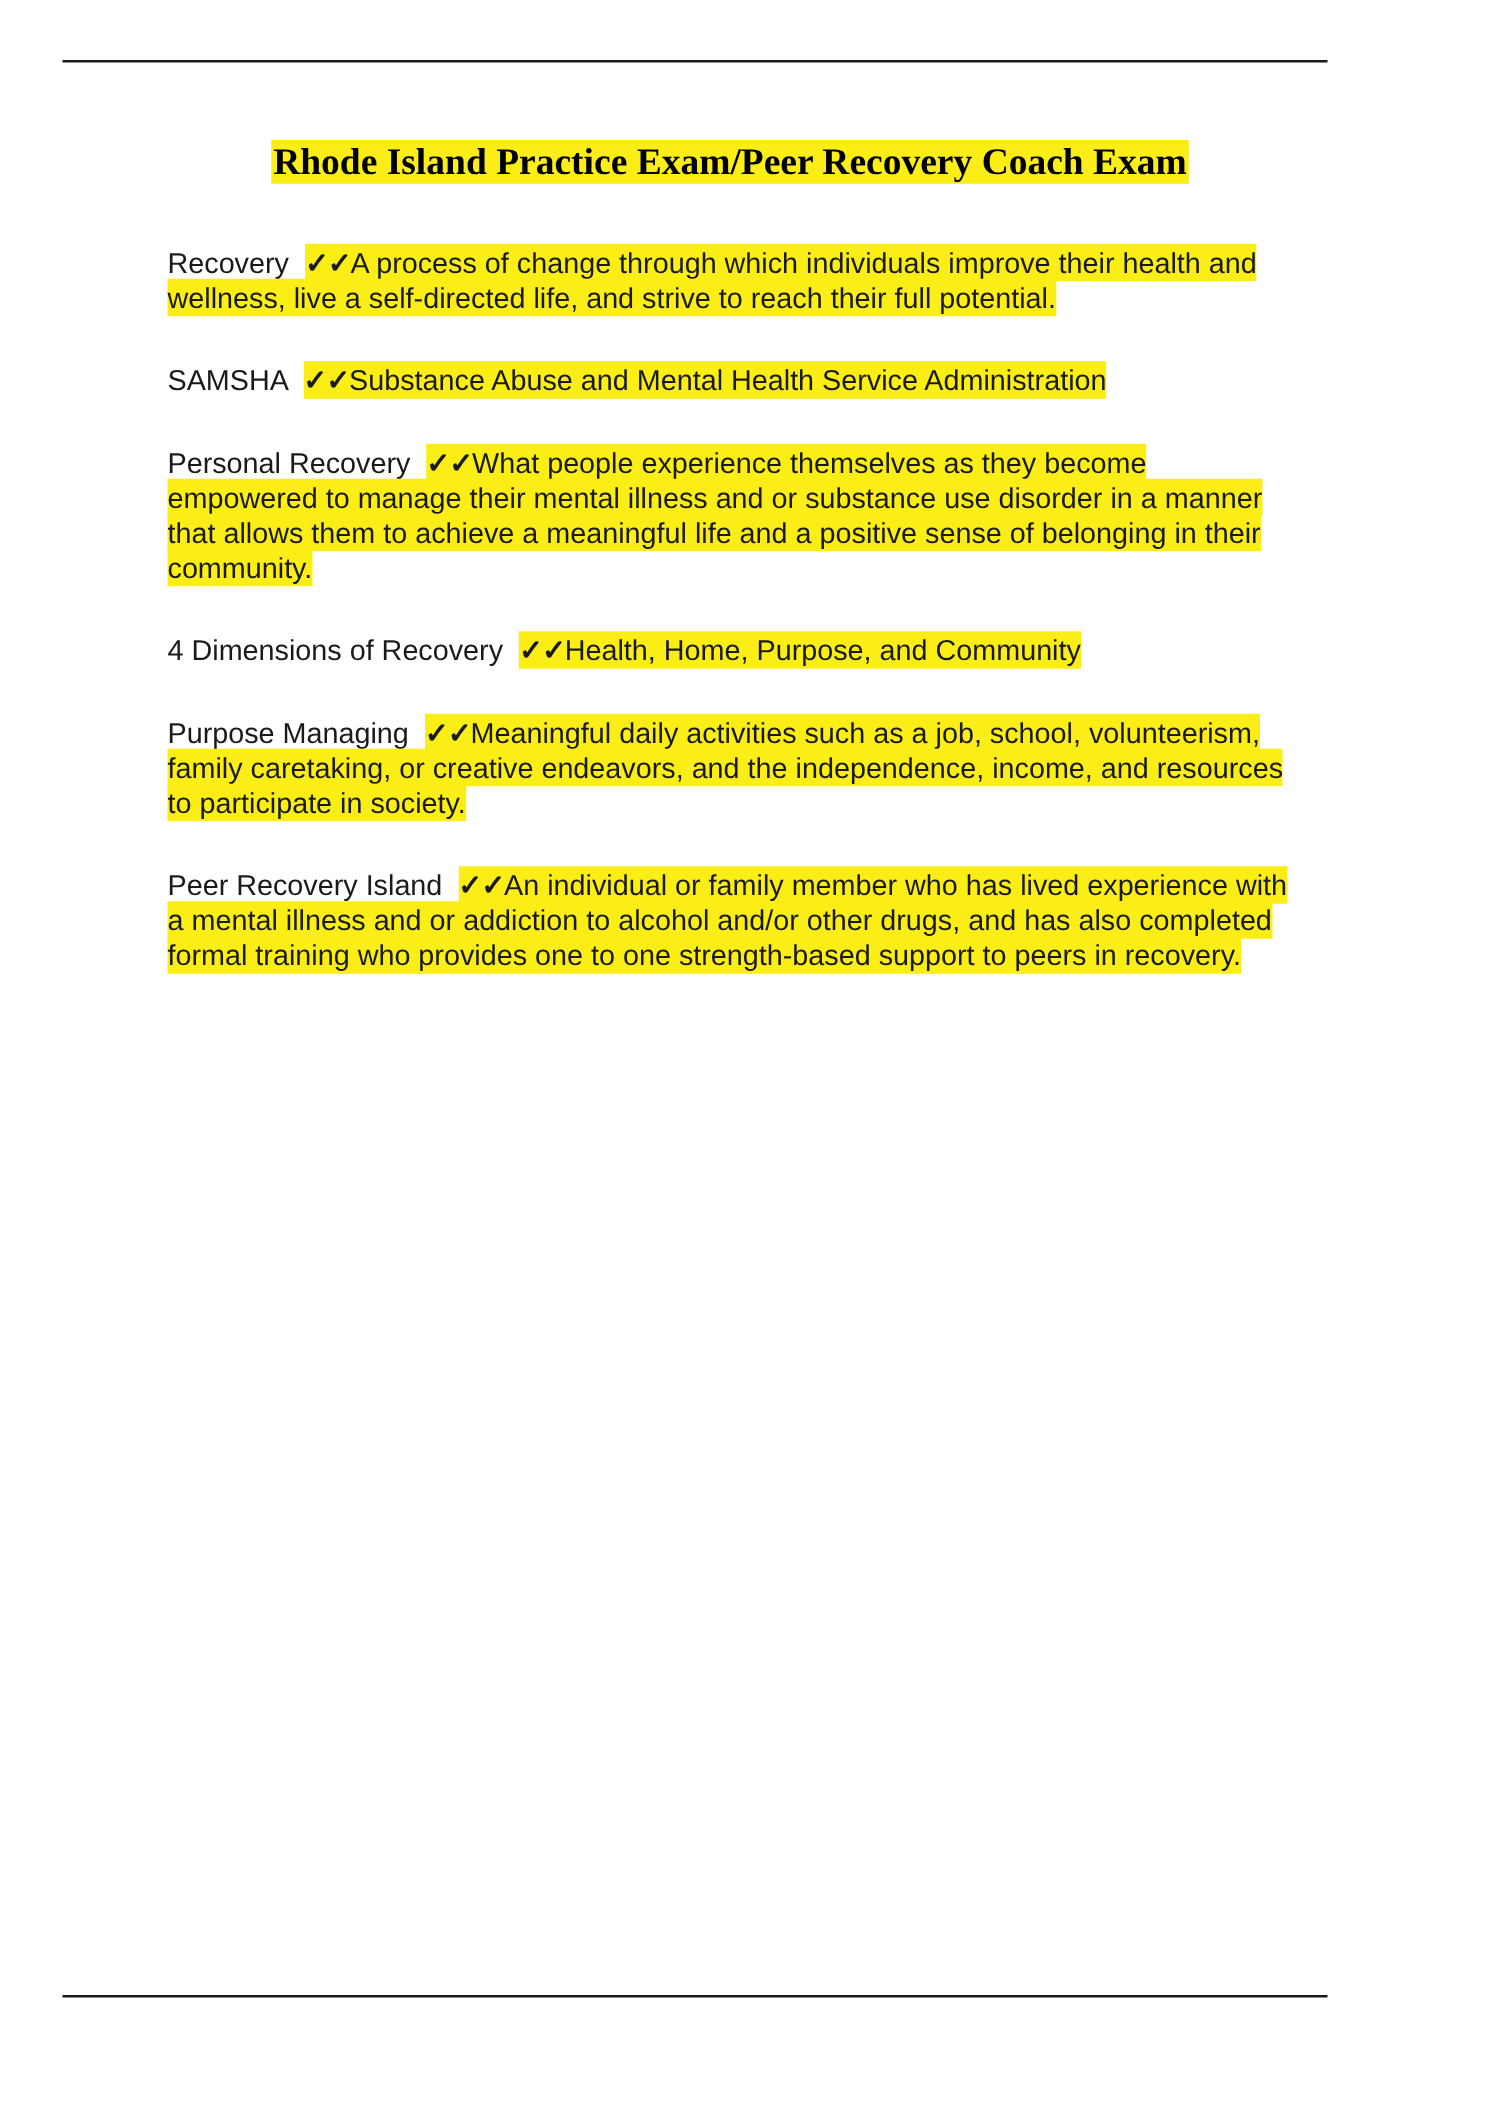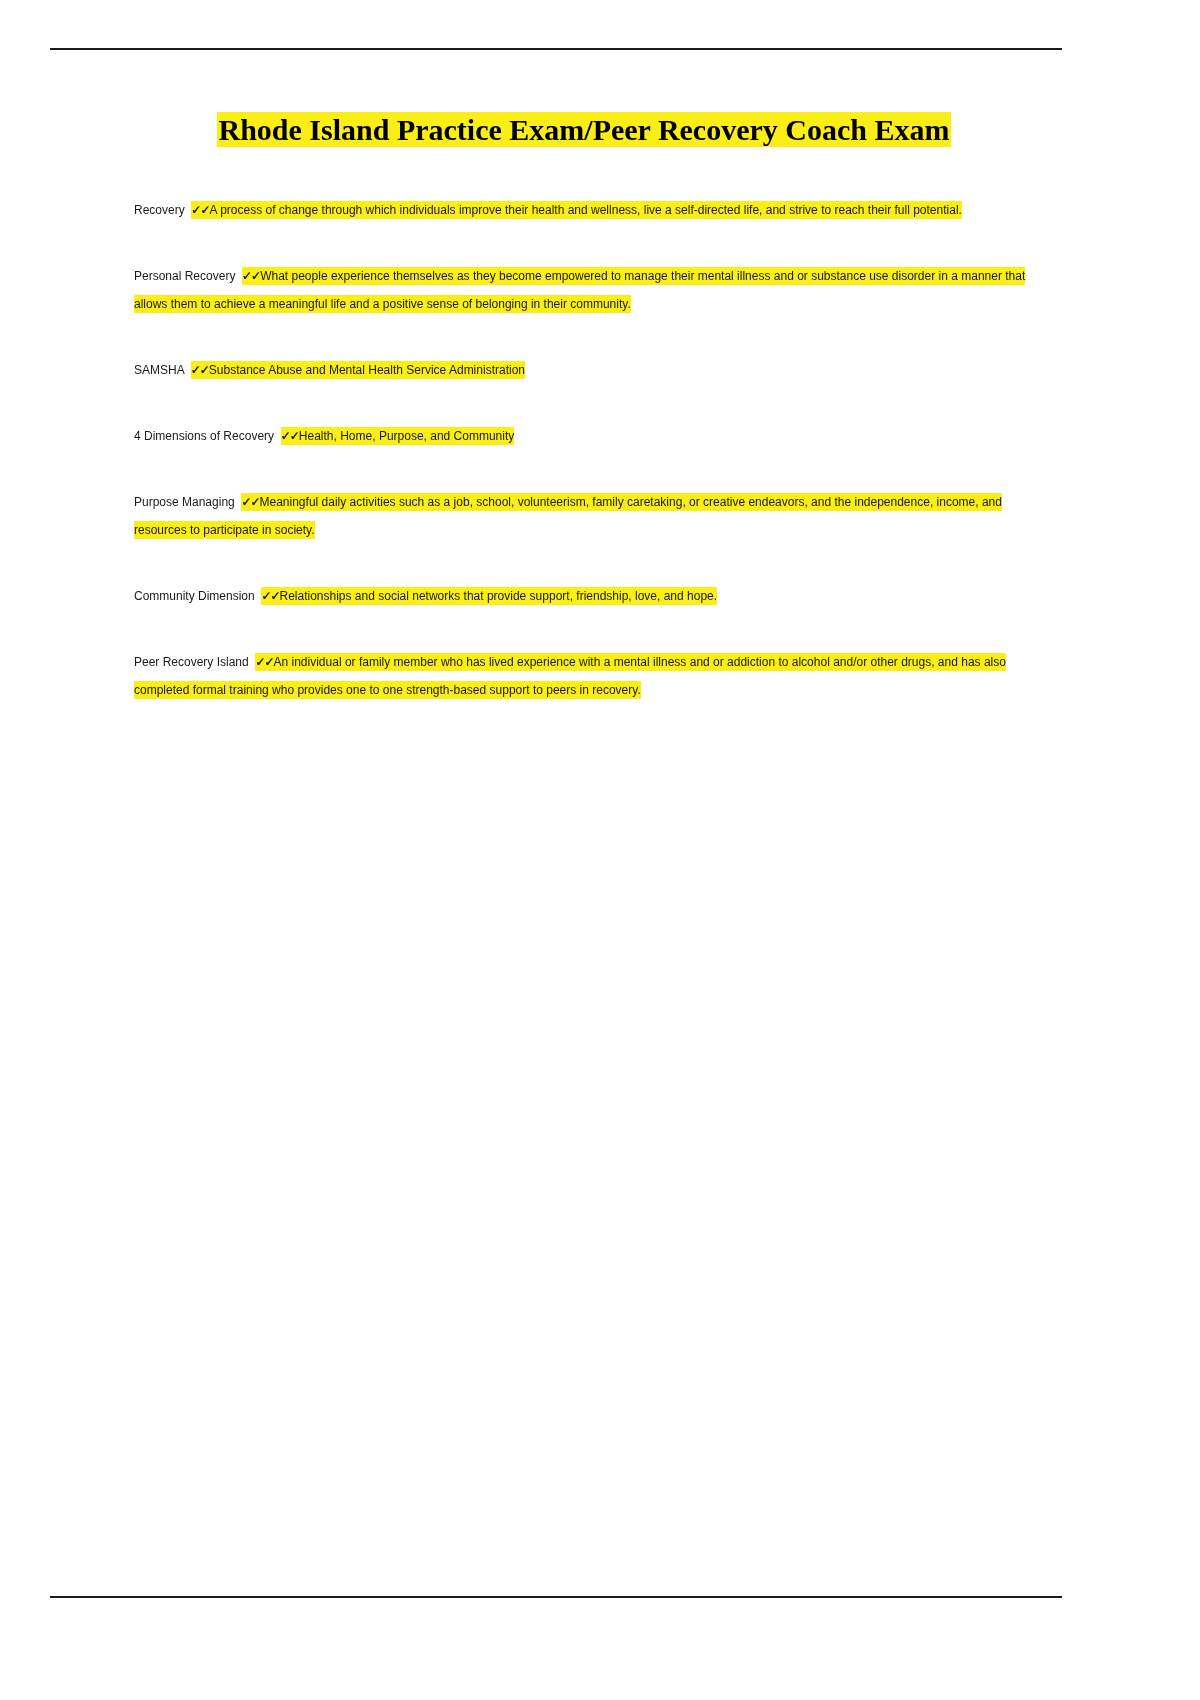--- a/index.html
+++ b/index.html
@@ -54,21 +54,21 @@
     padding: 1px 2px;
     box-decoration-break: clone;
     -webkit-box-decoration-break: clone;
   }
 
   .qa-list {
     margin-top: 46px;
   }
   .qa {
     margin-bottom: 38px;
-    font-size: 12px;
+    font-size: 23px;
     line-height: 28px;
   }
   .qa p {
     margin: 0;
   }
   .term {
     color: #1a1a1a;
   }
   .gap { white-space: pre; }
   .hl {
@@ -99,49 +99,44 @@
     <div class="qa-list">
 
       <div class="qa">
         <p>
           <span class="term">Recovery</span><span class="gap">  </span><span class="hl"><span class="checks">✓✓</span><span>A process of change through which individuals improve their health and wellness, live a self-directed life, and strive to reach their full potential.</span></span>
         </p>
       </div>
 
       <div class="qa">
         <p>
-          <span class="term">Personal Recovery</span><span class="gap">  </span><span class="hl"><span class="checks">✓✓</span><span>What people experience themselves as they become empowered to manage their mental illness and or substance use disorder in a manner that allows them to achieve a meaningful life and a positive sense of belonging in their community.</span></span>
+          <span class="term">SAMSHA</span><span class="gap">  </span><span class="hl"><span class="checks">✓✓</span><span>Substance Abuse and Mental Health Service Administration</span></span>
         </p>
       </div>
 
       <div class="qa">
         <p>
-          <span class="term">SAMSHA</span><span class="gap">  </span><span class="hl"><span class="checks">✓✓</span><span>Substance Abuse and Mental Health Service Administration</span></span>
+          <span class="term">Personal Recovery</span><span class="gap">  </span><span class="hl"><span class="checks">✓✓</span><span>What people experience themselves as they become empowered to manage their mental illness and or substance use disorder in a manner that allows them to achieve a meaningful life and a positive sense of belonging in their community.</span></span>
         </p>
       </div>
 
       <div class="qa">
         <p>
           <span class="term">4 Dimensions of Recovery</span><span class="gap">  </span><span class="hl"><span class="checks">✓✓</span><span>Health, Home, Purpose, and Community</span></span>
         </p>
       </div>
 
 
 
       <div class="qa">
         <p>
           <span class="term">Purpose Managing</span><span class="gap">  </span><span class="hl"><span class="checks">✓✓</span><span>Meaningful daily activities such as a job, school, volunteerism, family caretaking, or creative endeavors, and the independence, income, and resources to participate in society.</span></span>
         </p>
       </div>
 
-      <div class="qa">
-        <p>
-          <span class="term">Community Dimension</span><span class="gap">  </span><span class="hl"><span class="checks">✓✓</span><span>Relationships and social networks that provide support, friendship, love, and hope.</span></span>
-        </p>
-      </div>
 
       <div class="qa">
         <p>
           <span class="term">Peer Recovery Island</span><span class="gap">  </span><span class="hl"><span class="checks">✓✓</span><span>An individual or family member who has lived experience with a mental illness and or addiction to alcohol and/or other drugs, and has also completed formal training who provides one to one strength-based support to peers in recovery.</span></span>
         </p>
       </div>
 
     </div>
   </div>
 </div>

